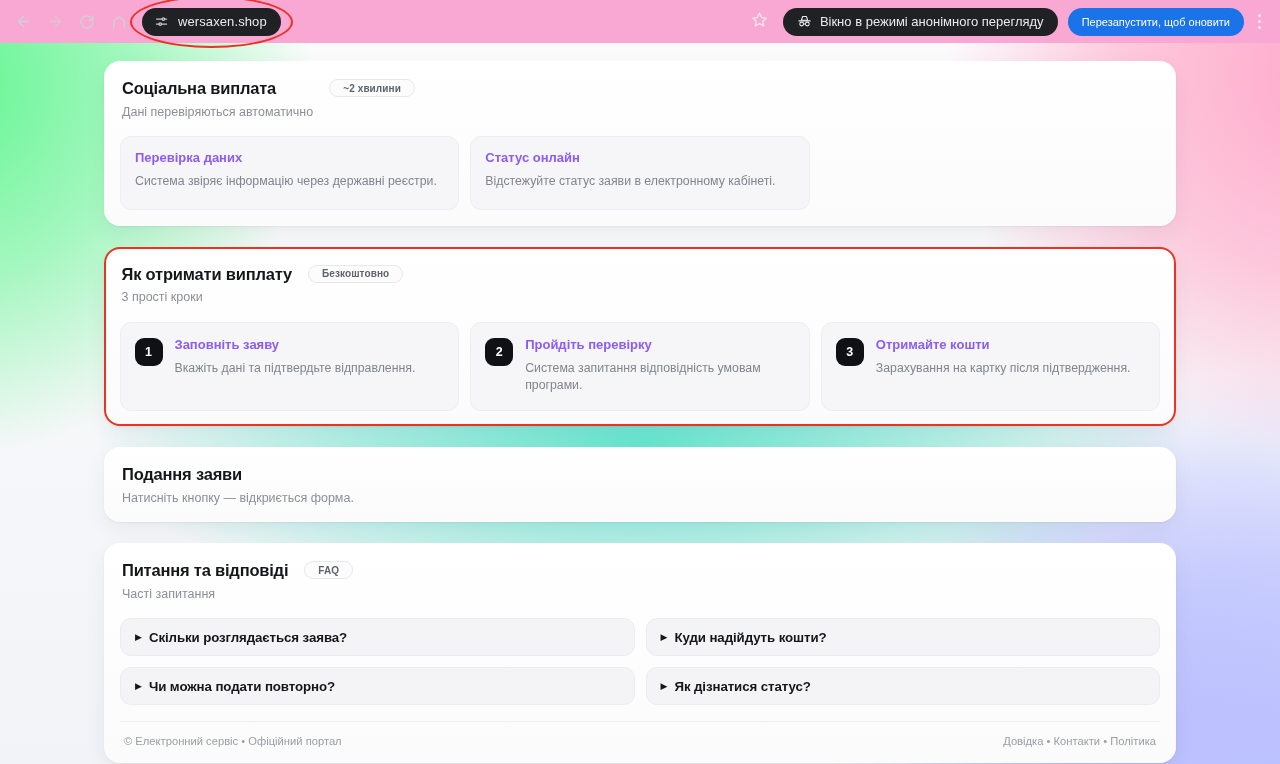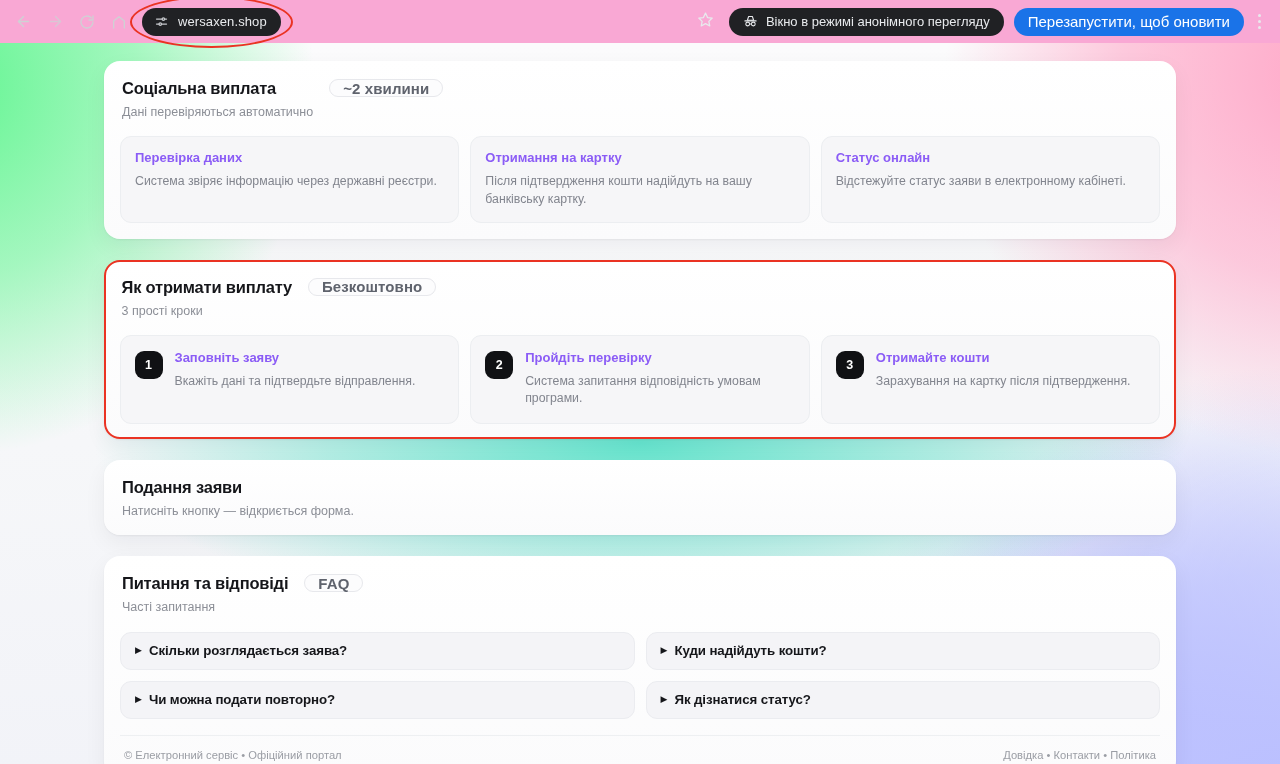--- a/index.html
+++ b/index.html
@@ -93,21 +93,21 @@
     color: #e8eaed;
     white-space: nowrap;
   }
   .incognito-chip .ic { color: #e8eaed; display: flex; }
   .update-btn {
     height: 28px;
     background: #1a73e8;
     border-radius: 14px;
     display: flex; align-items: center;
     padding: 0 14px;
-    font-size: 15px;
+    font-size: 11px;
     color: #ffffff;
     white-space: nowrap;
     flex: 0 0 auto;
   }
   .kebab {
     width: 26px; height: 30px;
     display: flex; flex-direction: column;
     align-items: center; justify-content: center;
     gap: 3px;
     flex: 0 0 auto;
@@ -184,21 +184,21 @@
 
   .pill {
     flex: 0 0 auto;
     height: 14px;
     padding: 8px 13px;
     display: flex;
     align-items: center;
     border: 1px solid #e7e8ec;
     background: #fcfcfd;
     border-radius: 13px;
-    font-size: 15px;
+    font-size: 10px;
     font-weight: bold;
     color: #5f636d;
     white-space: nowrap;
     letter-spacing: .1px;
   }
 
   
   .tiles {
     margin-top: 16px;
     display: grid;
@@ -391,24 +391,20 @@
           <div class="card-sub">Дані перевіряються автоматично</div>
         </div>
         <div class="pill">~2 хвилини</div>
       </div>
       <div class="tiles">
         <div class="tile">
           <div class="tile-title">Перевірка даних</div>
           <div class="tile-text">Система звіряє інформацію через державні реєстри.</div>
         </div>
         <div class="tile">
-          <div class="tile-title">Отримання на картку</div>
-          <div class="tile-text">Після підтвердження кошти надійдуть на вашу банківську картку.</div>
-        </div>
-        <div class="tile">
           <div class="tile-title">Статус онлайн</div>
           <div class="tile-text">Відстежуйте статус заяви в електронному кабінеті.</div>
         </div>
       </div>
     </section>
 
     <section class="card highlighted">
       <div class="card-head">
         <div>
           <div class="card-title">Як отримати виплату</div>

